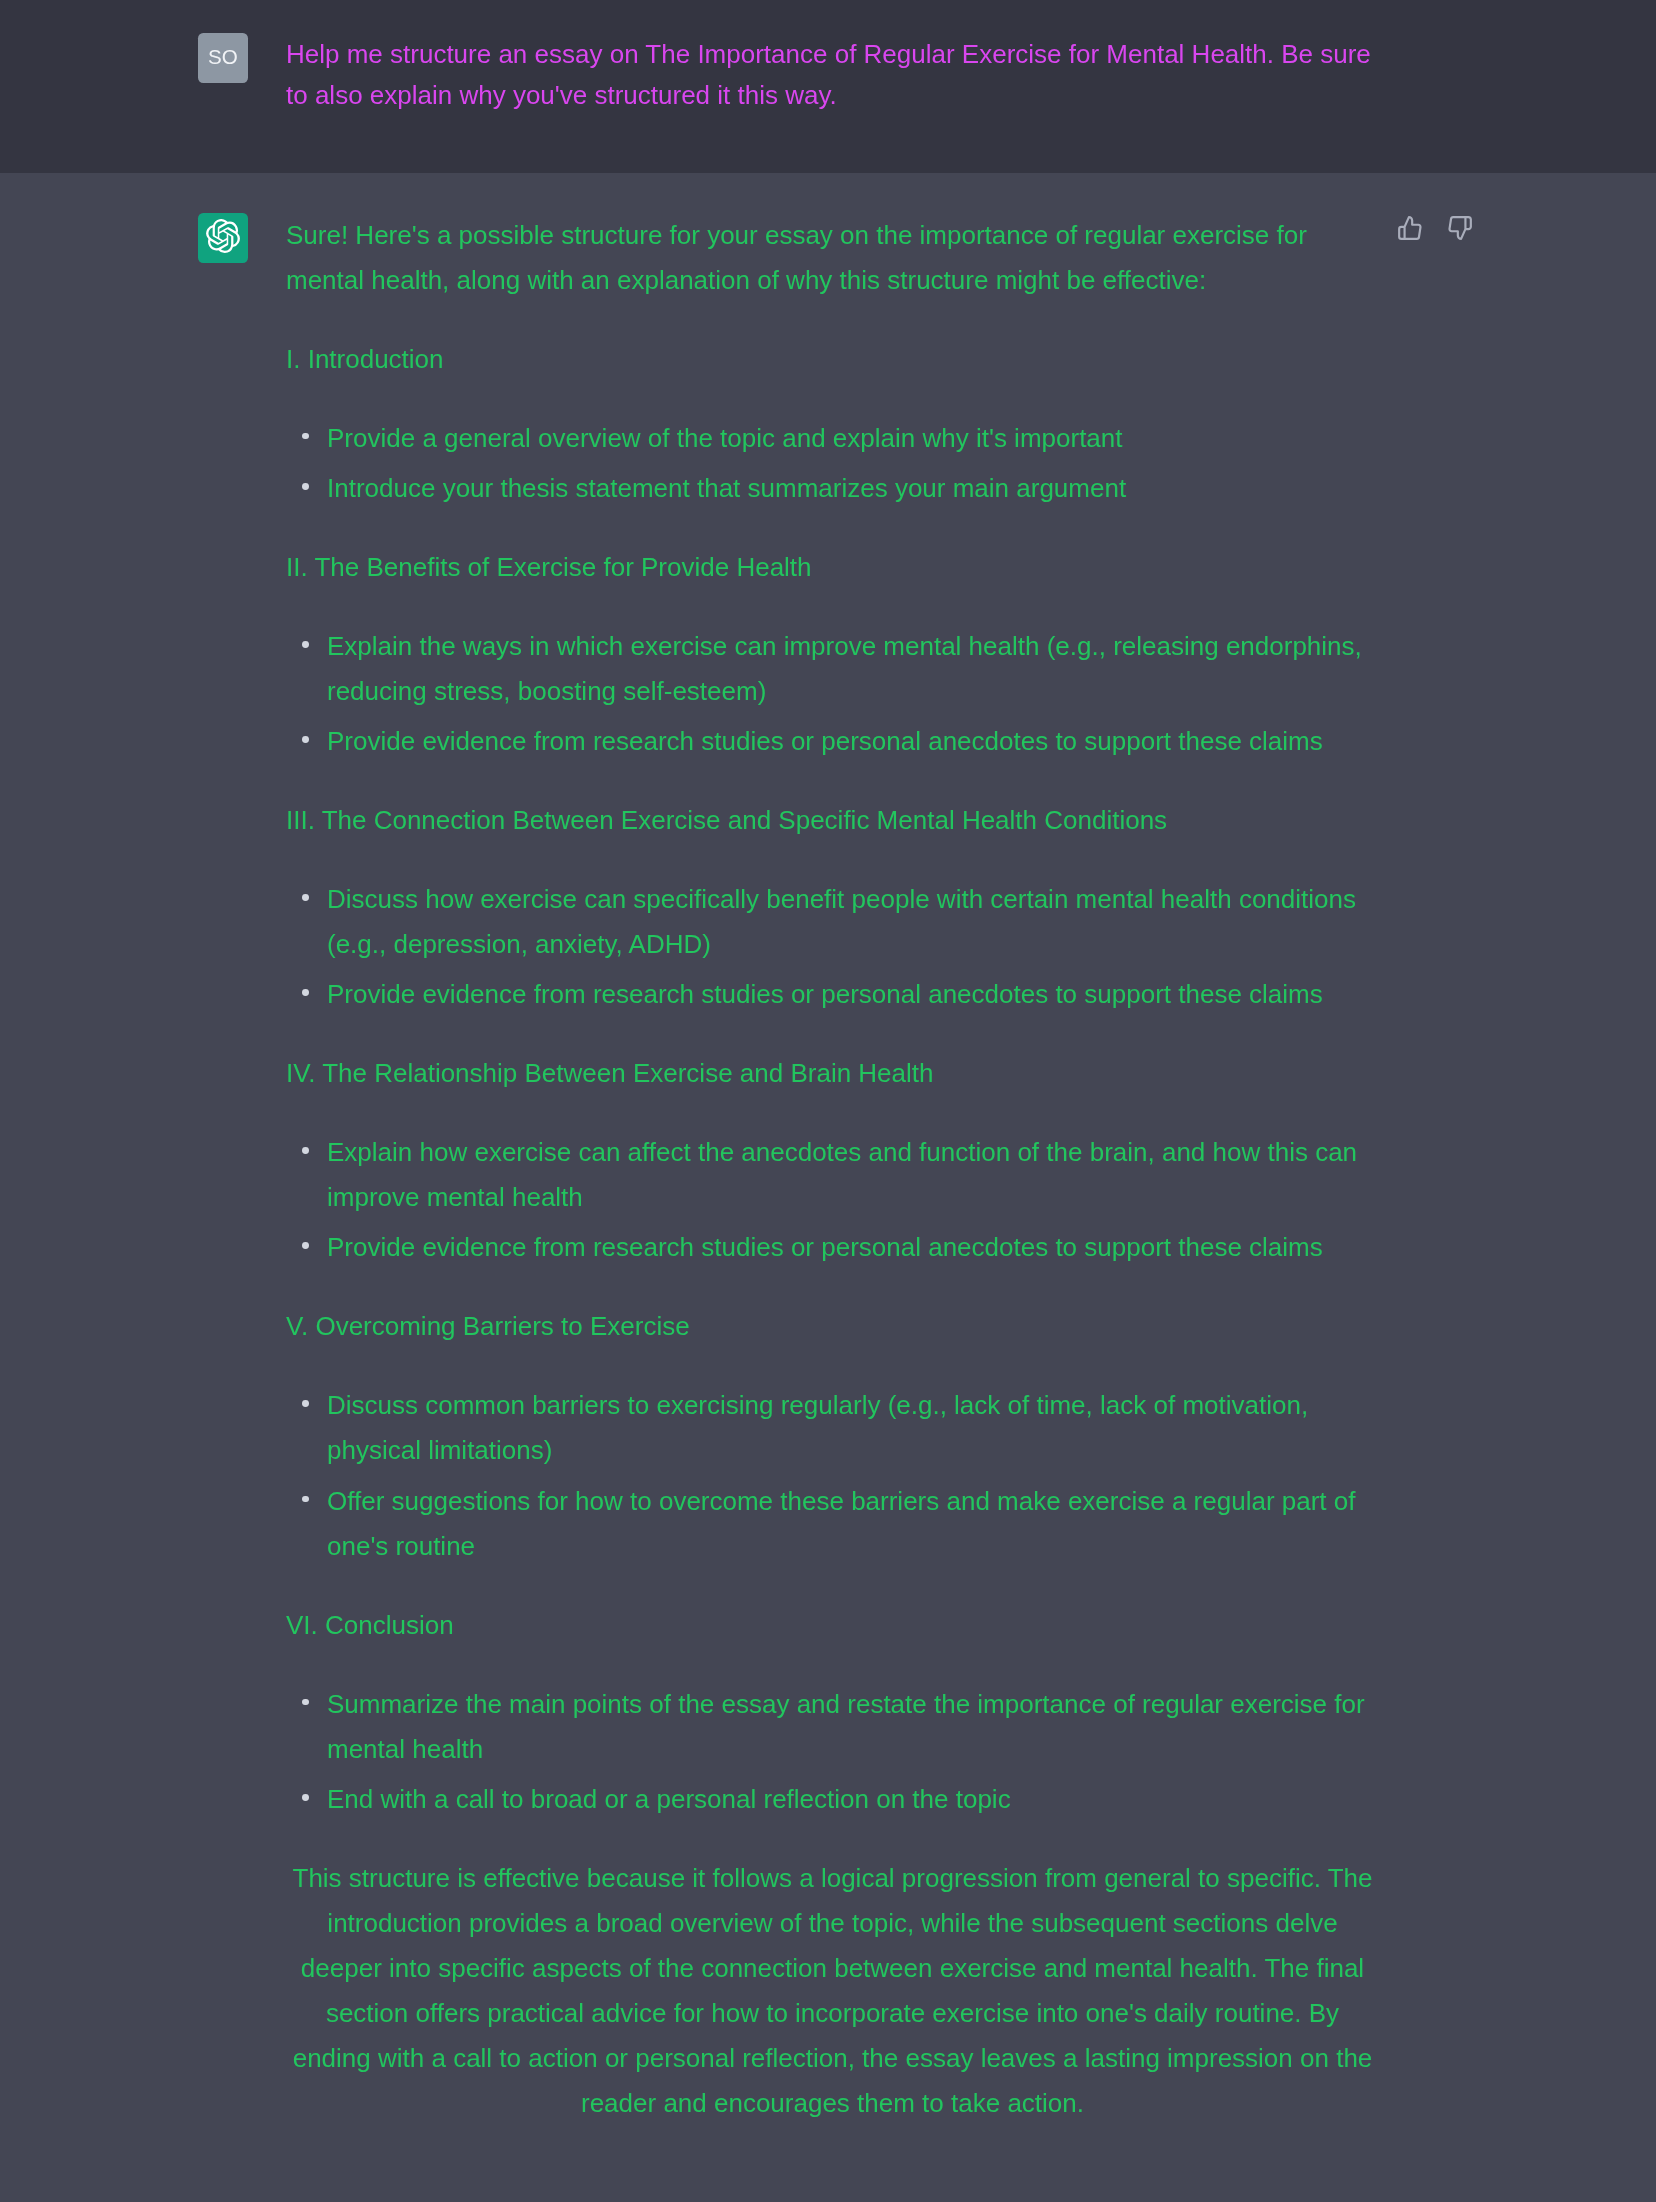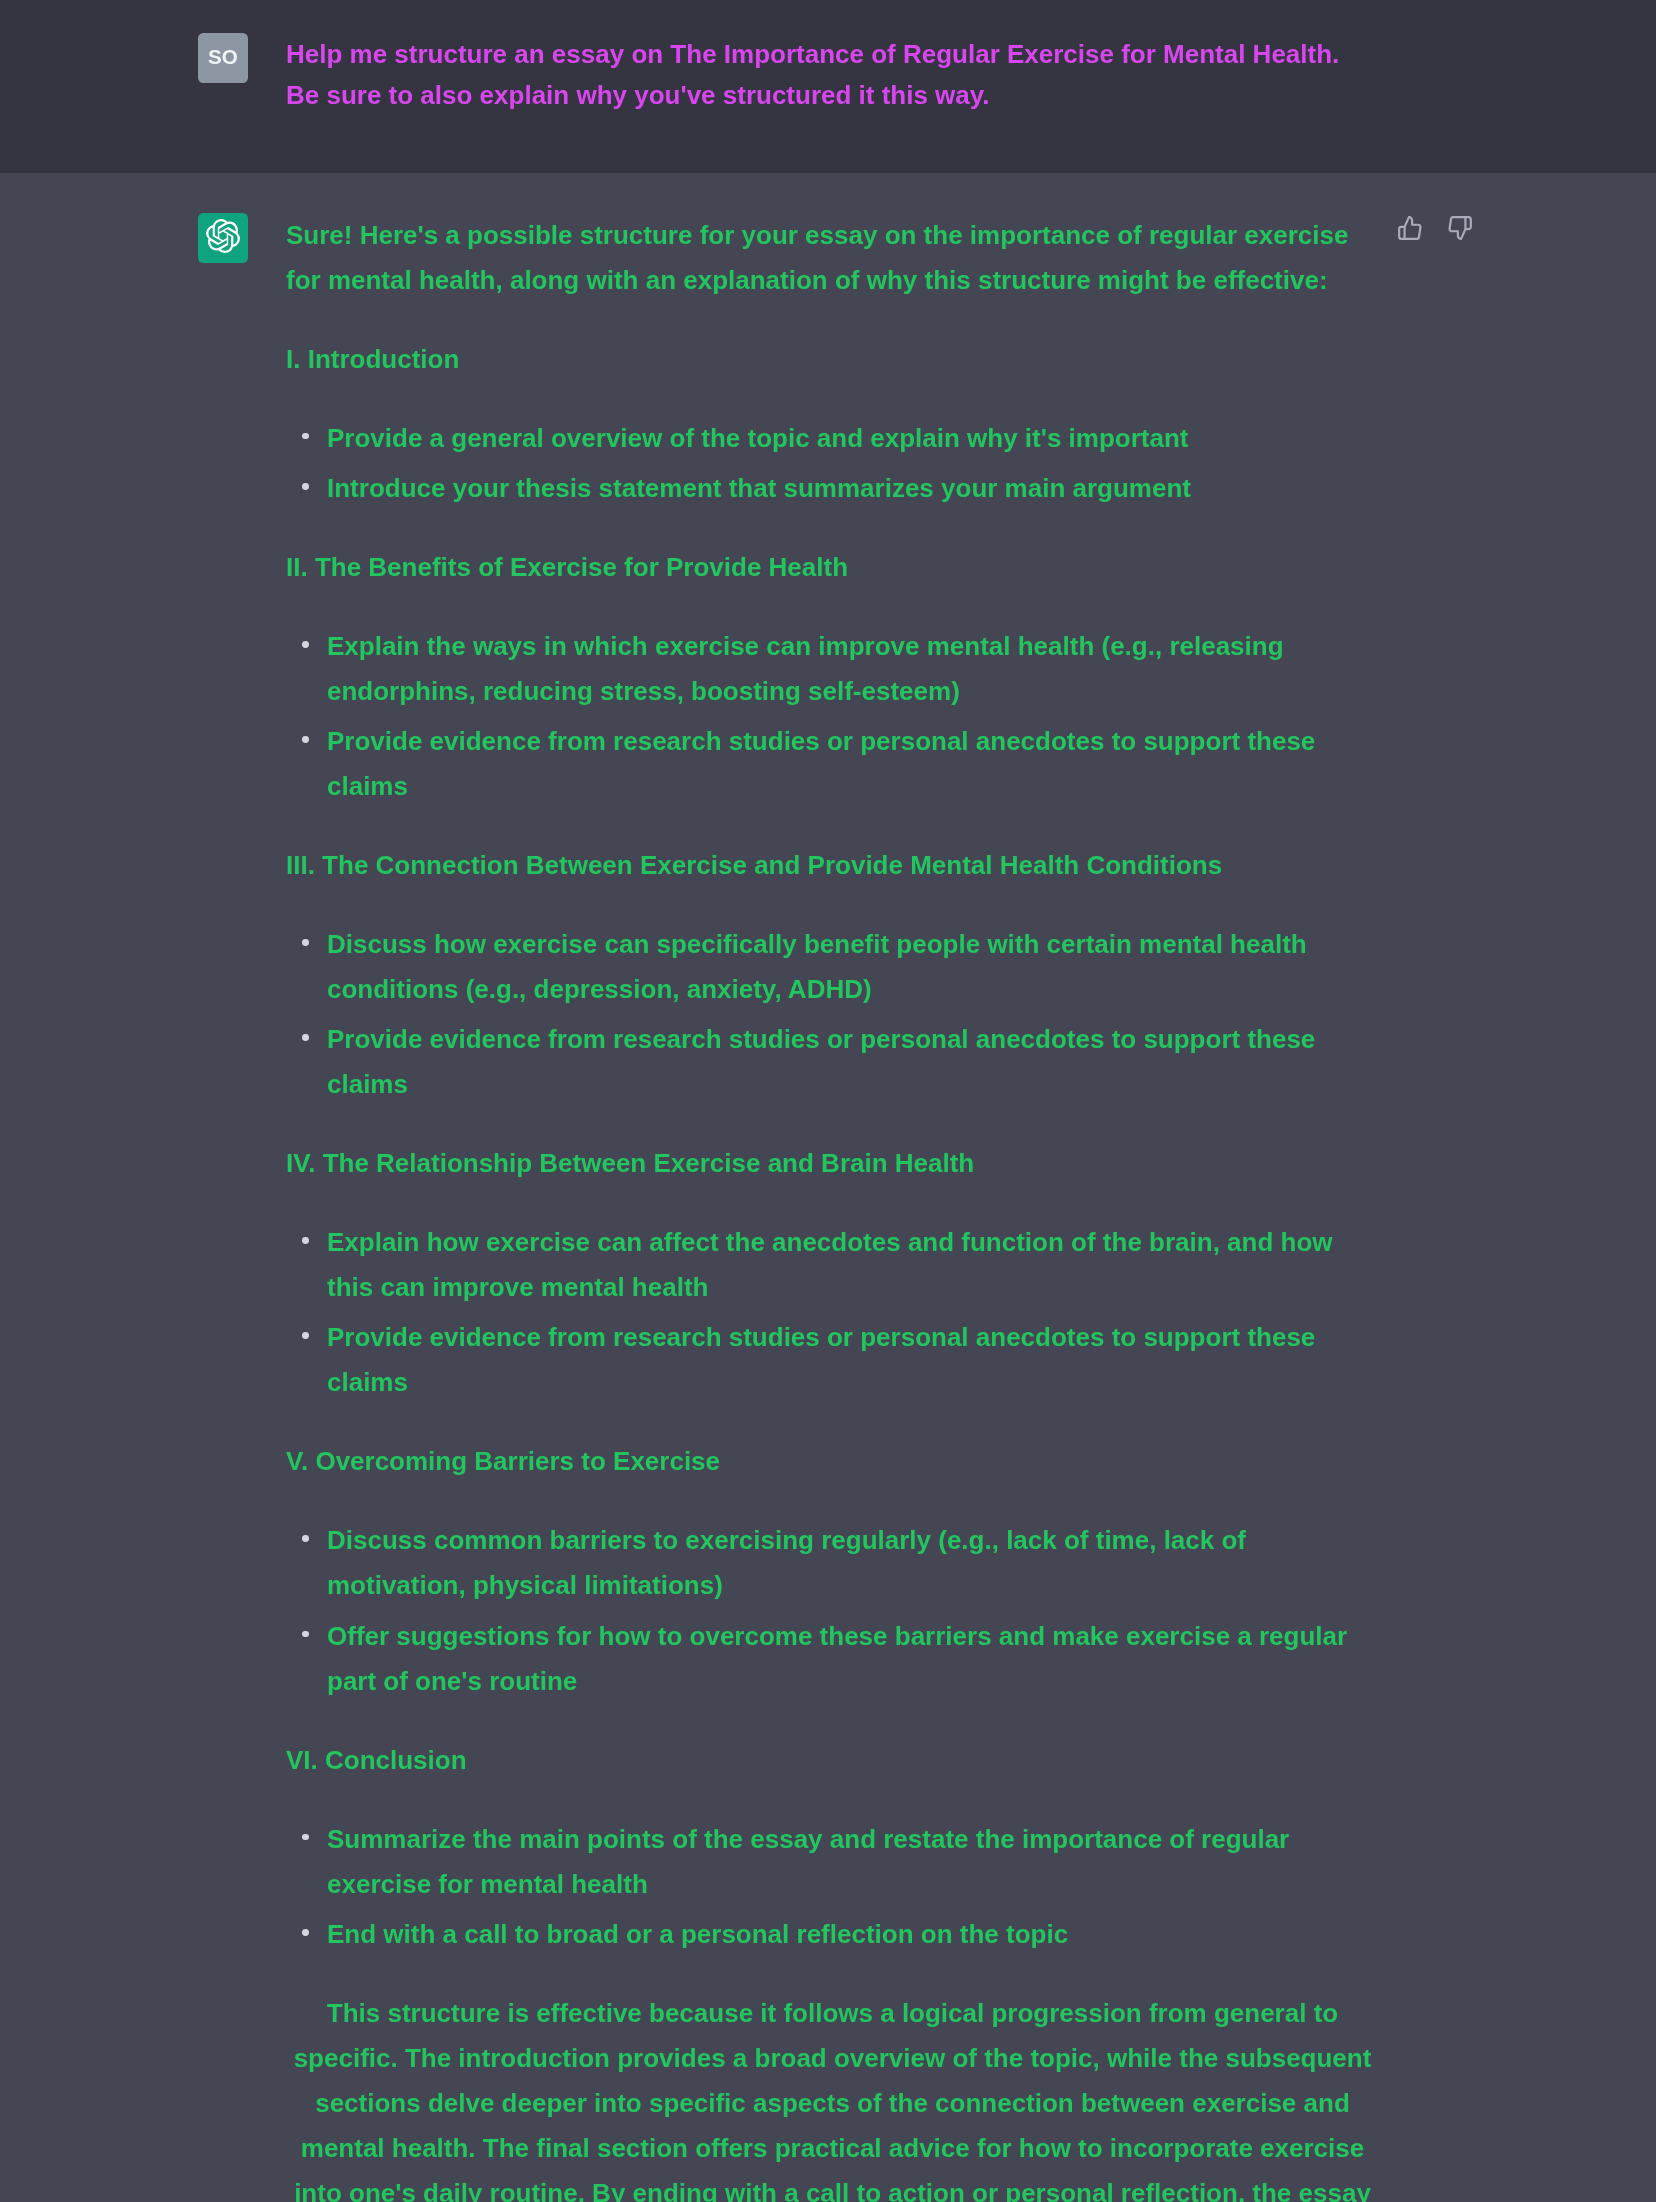--- a/index.html
+++ b/index.html
@@ -11,21 +11,20 @@
     background: #444654;
     font-family: "Liberation Sans", "DejaVu Sans", sans-serif;
   }
   .chat {
     width: 1656px;
     height: 2203px;
   }
   .message-row {
     box-sizing: border-box;
     width: 100%;
-    font-weight: bold;
   }
   .row-user {
     background: #343541;
     padding: 31px 0 57px 0;
   }
   .row-assistant {
     background: #444654;
     padding: 40px 0 83px 0;
     position: relative;
   }
@@ -164,21 +163,21 @@
           <li>Provide a general overview of the topic and explain why it's important</li>
           <li>Introduce your thesis statement that summarizes your main argument</li>
         </ul>
 
         <p>II. The Benefits of Exercise for Provide Health</p>
         <ul>
           <li>Explain the ways in which exercise can improve mental health (e.g., releasing endorphins, reducing stress, boosting self-esteem)</li>
           <li>Provide evidence from research studies or personal anecdotes to support these claims</li>
         </ul>
 
-        <p>III. The Connection Between Exercise and Provide Mental Health Conditions</p>
+        <p>III. The Connection Between Exercise and Specific Mental Health Conditions</p>
         <ul>
           <li>Discuss how exercise can specifically benefit people with certain mental health conditions (e.g., depression, anxiety, ADHD)</li>
           <li>Provide evidence from research studies or personal anecdotes to support these claims</li>
         </ul>
 
         <p>IV. The Relationship Between Exercise and Brain Health</p>
         <ul>
           <li>Explain how exercise can affect the anecdotes and function of the brain, and how this can improve mental health</li>
           <li>Provide evidence from research studies or personal anecdotes to support these claims</li>
         </ul>

